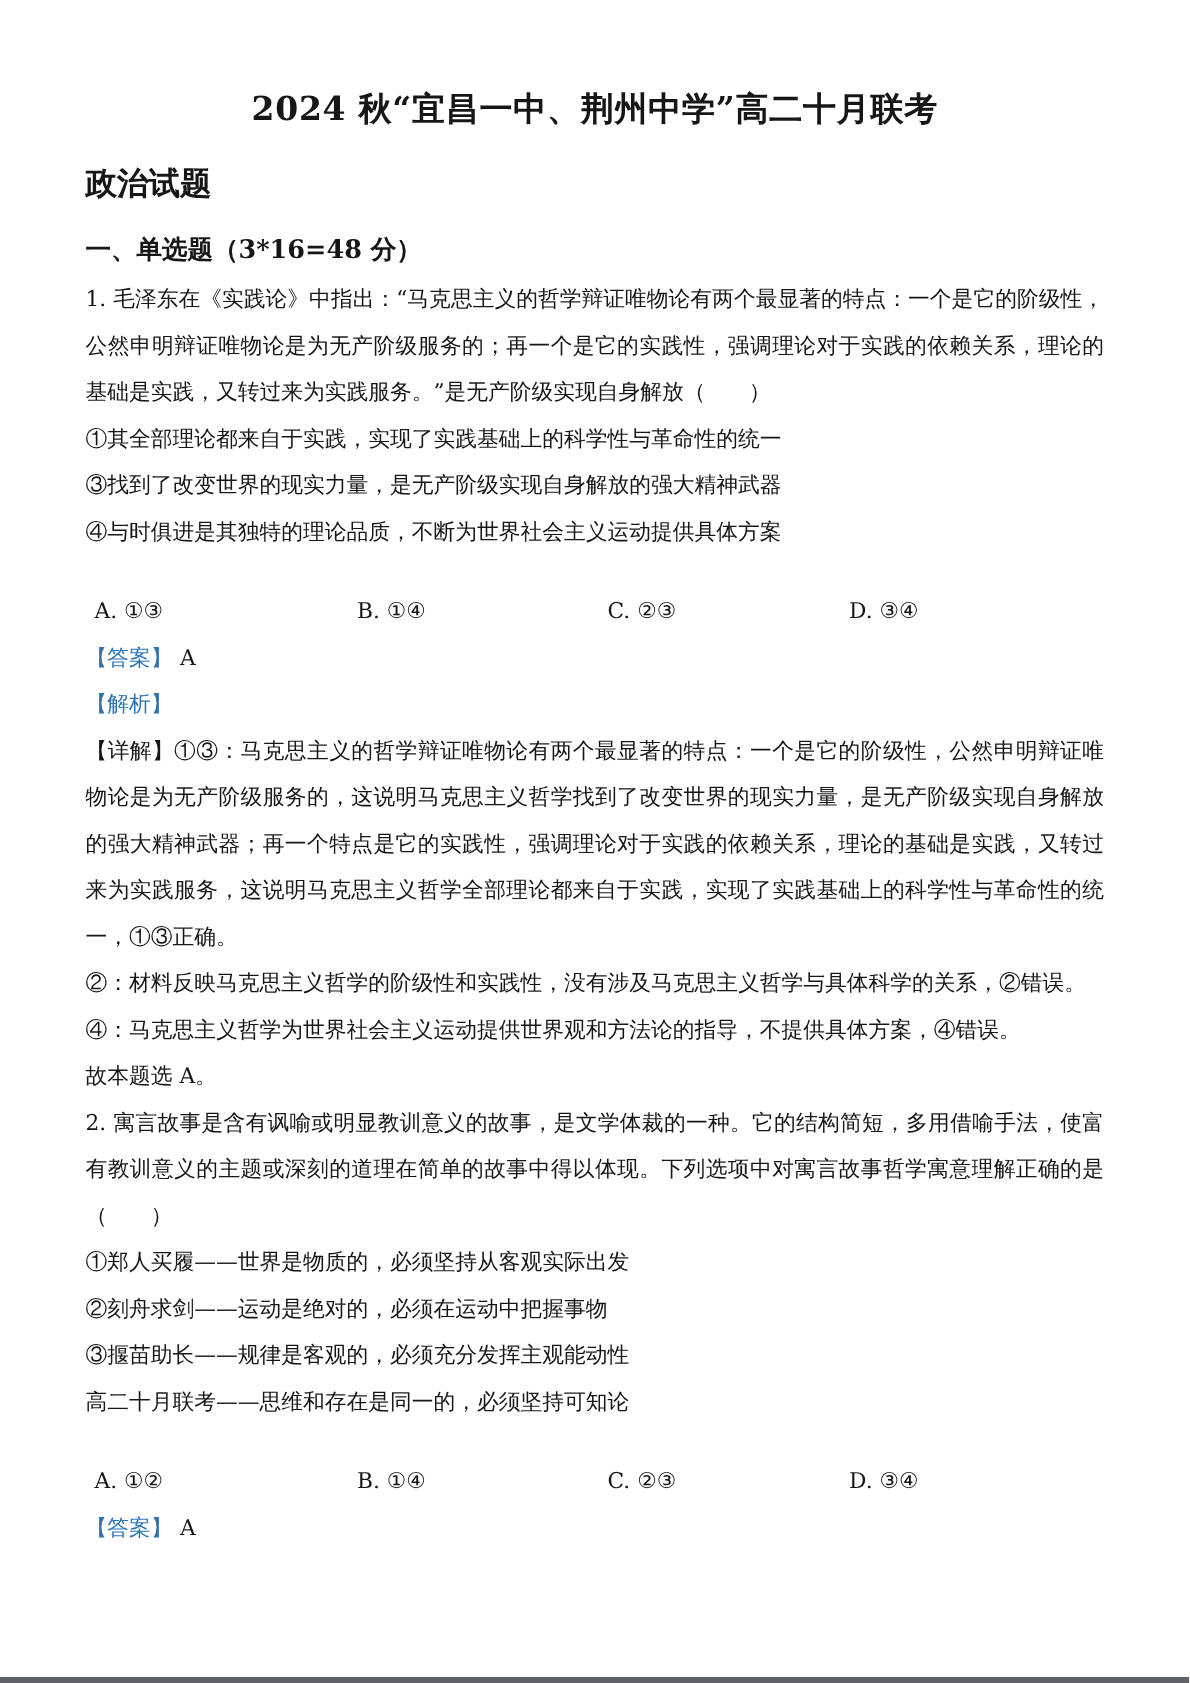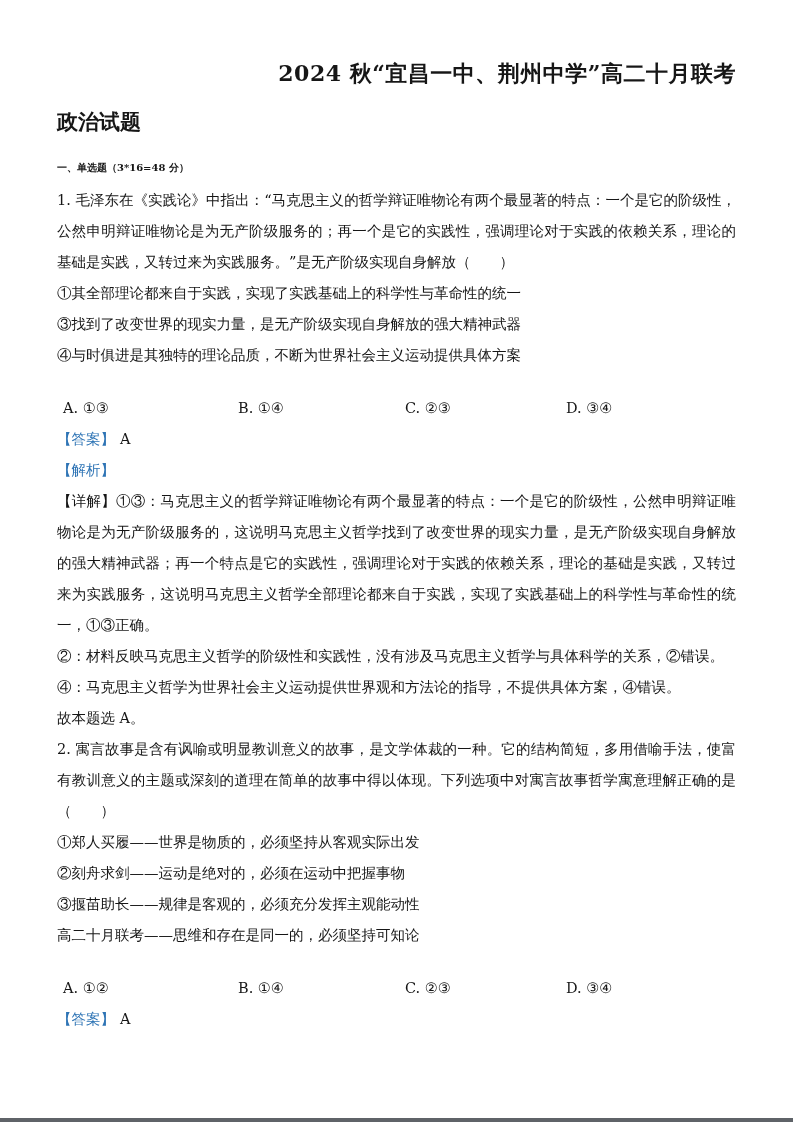--- a/index.html
+++ b/index.html
@@ -11,33 +11,33 @@
     overflow: hidden;
     font-family: "DejaVu Serif", "Liberation Serif", serif;
     color: #161616;
   }
   .doc { padding: 57px 57px 0 57px; }
   .doc-title {
     margin: 0;
     font-size: 22px;
     line-height: 32px;
     font-weight: bold;
-    text-align: right;
+    text-align: center;
     letter-spacing: 0.5px;
   }
   .doc-subtitle {
     margin: 17px 0 0 0;
     font-size: 21px;
     line-height: 32px;
     font-weight: bold;
     text-align: left;
   }
   .section-heading {
     margin-top: 14px;
-    font-size: 10px;
+    font-size: 17px;
     line-height: 31px;
     font-weight: bold;
   }
   .body-lines {
     margin-top: 2px;
     font-size: 14.5px;
     line-height: 31px;
   }
   .line { text-align: justify; }
   .line.j { text-align-last: justify; }

